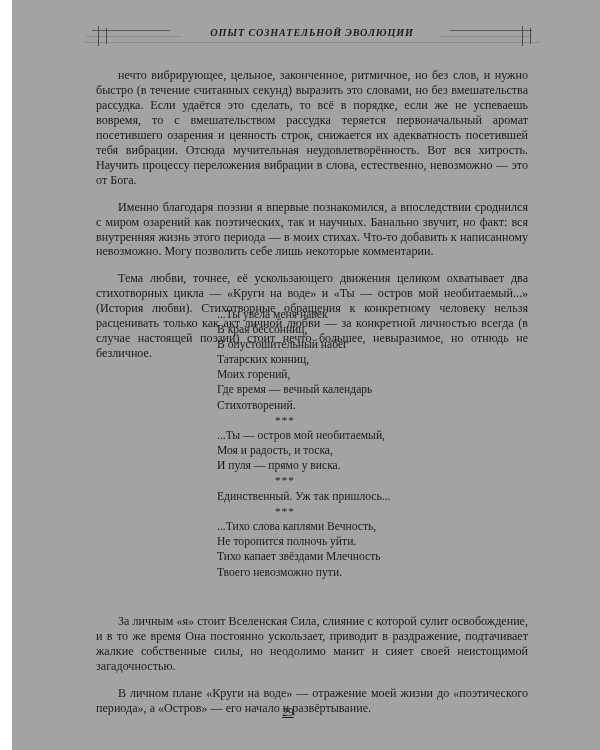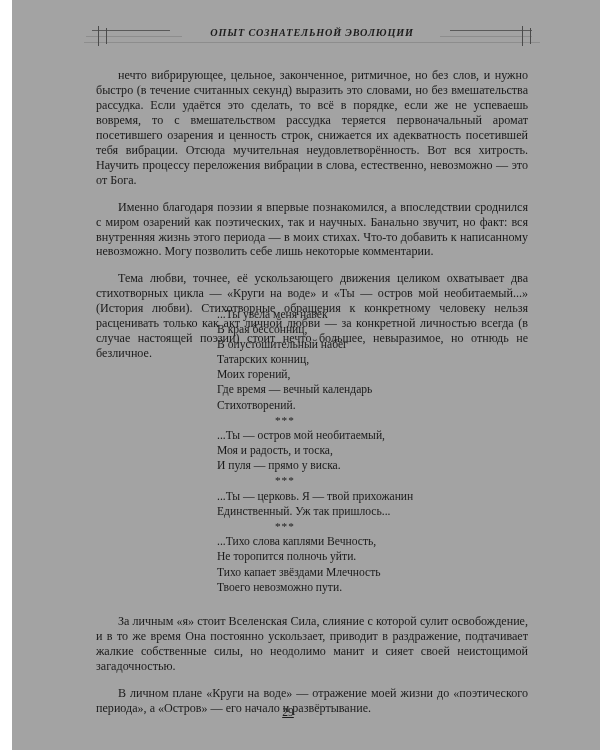--- a/index.html
+++ b/index.html
@@ -171,21 +171,20 @@
     <div class="poem-line">Стихотворений.</div>
 
     <div class="stars">***</div>
 
     <div class="poem-line">...Ты — остров мой необитаемый,</div>
     <div class="poem-line">Моя и радость, и тоска,</div>
     <div class="poem-line">И пуля — прямо у виска.</div>
 
     <div class="stars">***</div>
 
-    <div class="poem-line">...Ты — церковь. Я — твой прихожанин</div>
     <div class="poem-line">Единственный. Уж так пришлось...</div>
 
     <div class="stars">***</div>
 
     <div class="poem-line">...Тихо слова каплями Вечность,</div>
     <div class="poem-line">Не торопится полночь уйти.</div>
     <div class="poem-line">Тихо капает звёздами Млечность</div>
     <div class="poem-line">Твоего невозможно пути.</div>
   </div>
 

